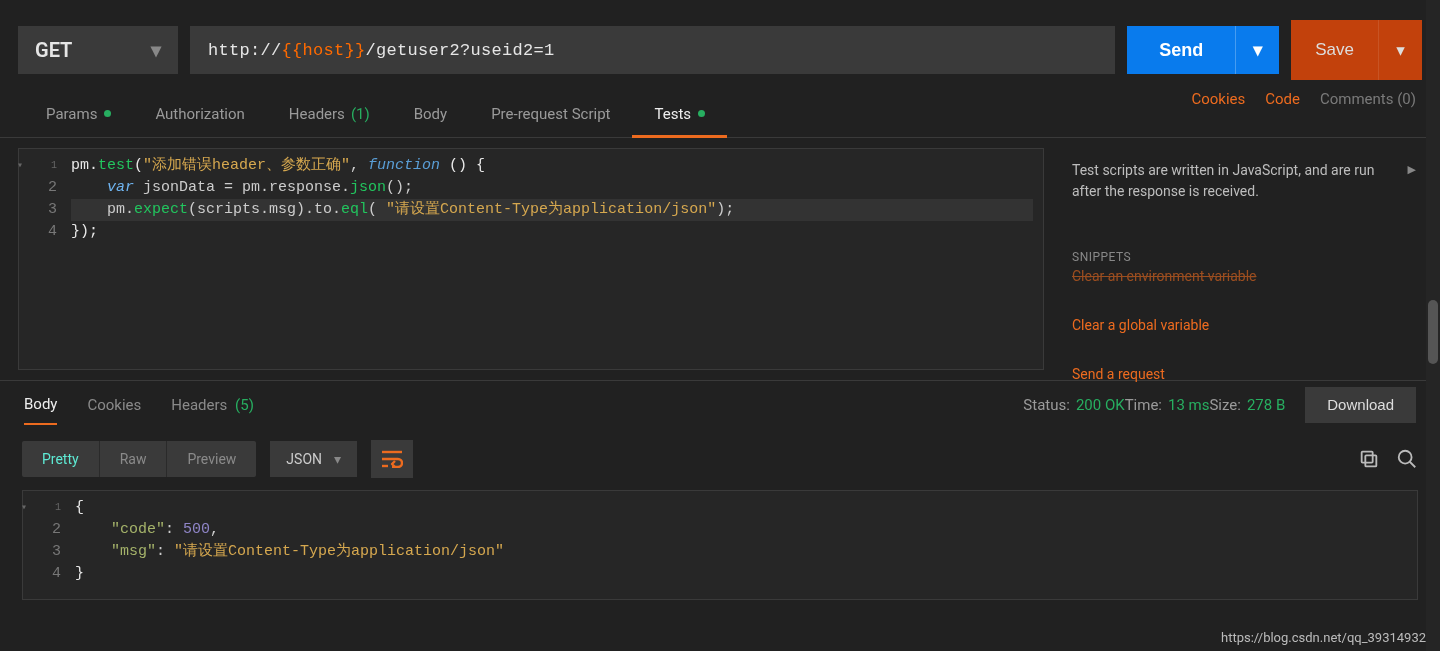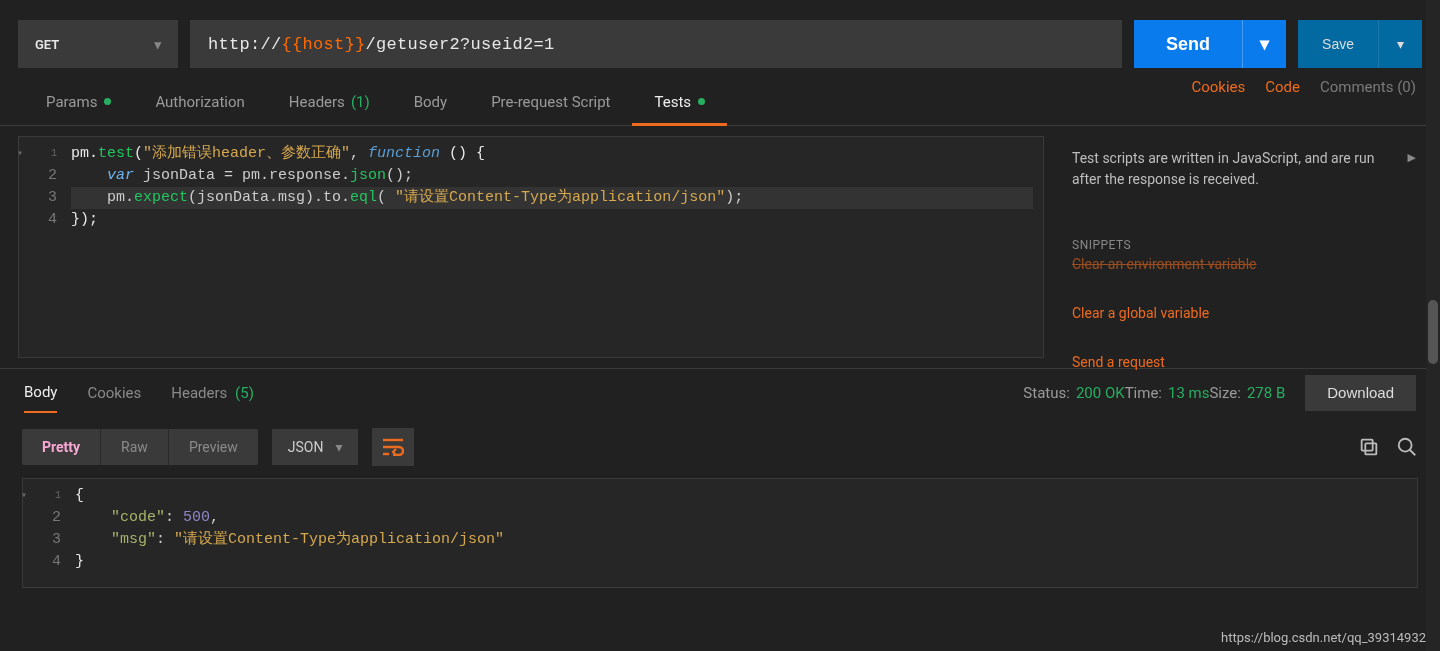--- a/index.html
+++ b/index.html
@@ -12,38 +12,38 @@
   height: 651px;
   overflow: hidden;
 }
 .mono { font-family: "Courier New", Consolas, monospace; }
 
 
 .reqbar { display:flex; gap:12px; padding:20px 18px 10px; align-items:center; }
 .method {
   width:160px; height:48px; background:#3a3a3a; border:1px solid #3a3a3a;
   display:flex; align-items:center; justify-content:space-between;
-  padding:0 16px; color:#e6e6e6; font-weight:600; font-size:13px;
+  padding:0 16px; color:#e6e6e6; font-weight:600; font-size:20px;
 }
 .method .chev { color:#888; }
 .urlbox {
   flex:1; height:48px; background:#3a3a3a; display:flex; align-items:center; padding:0 18px;
   font-size:17px; letter-spacing:.3px;
 }
 .urlbox .proto { color:#e6e6e6; }
 .urlbox .var { color:#ff6a00; }
 .urlbox .rest { color:#e6e6e6; }
 .send {
   height:48px; background:#097bed; color:#fff; font-size:18px; font-weight:600;
   display:flex; align-items:center; border:none;
 }
 .send .lbl { padding:0 32px; }
 .send .drop { width:44px; display:flex; align-items:center; justify-content:center; border-left:1px solid rgba(255,255,255,.25); height:100%; }
 .save {
-  height:48px; background:#0369a1; color:#ddd; font-size:14px; display:flex; align-items:center; border:none;
+  height:60px; background:#c2410c; color:#ddd; font-size:17px; display:flex; align-items:center; border:none;
 }
 .save .lbl { padding:0 24px; }
 .save .drop { width:44px; display:flex; align-items:center; justify-content:center; border-left:1px solid rgba(255,255,255,.1); height:100%; }
 
 
 .tabs {
   display:flex; align-items:flex-start; padding:0 24px; height:48px;
   border-bottom:1px solid #3a3a3a; font-size:15px; color:#9a9a9a;
 }
 .tab { padding:0 22px; height:100%; display:flex; align-items:center; cursor:pointer; position:relative; }
@@ -94,21 +94,21 @@
 .rtab .count2 { color:#27ae60; margin-left:4px; }
 .resphdr .meta { margin-left:auto; display:flex; align-items:center; color:#9a9a9a; }
 .meta .val { color:#27ae60; margin-left:6px; }
 .dlbtn { background:#3a3a3a; color:#ddd; border:none; height:36px; padding:0 22px; font-size:15px; margin-left:20px; }
 
 
 .bodybar { display:flex; align-items:center; gap:14px; padding:12px 22px; }
 .seg { display:flex; background:#3a3a3a; border-radius:2px; overflow:hidden; }
 .seg .btn { padding:10px 20px; color:#8a8a8a; cursor:pointer; border-right:1px solid #2a2a2a; }
 .seg .btn:last-child { border-right:none; }
-.seg .btn.active { color:#f9a8d4;font-weight:bold; }
+.seg .btn.active { color:#5eead4; }
 .fmt { background:#3a3a3a; padding:10px 16px; display:flex; align-items:center; gap:12px; color:#ccc; }
 .wrapbtn { background:#3a3a3a; width:42px; height:38px; display:flex; align-items:center; justify-content:center; }
 .wrapbtn svg { stroke:#ed6b1f; }
 .righttools { margin-left:auto; display:flex; gap:16px; color:#bbb; }
 .righttools .ic { width:22px; height:22px; }
 
 
 .respbody { margin:0 22px; background:#262626; border:1px solid #3a3a3a; display:flex; font-size:15px; height:110px; }
 .respbody .gutter { width:44px; }
 .respbody .code .ln { height:22px; }
@@ -172,21 +172,21 @@
   <div class="editor mono">
     <div class="gutter">
       <div class="fold">1</div>
       <div>2</div>
       <div>3</div>
       <div>4</div>
     </div>
     <div class="code">
       <div class="ln"><span class="t-call">pm.</span><span class="t-fn">test</span><span class="t-br">(</span><span class="t-str">"添加错误header、参数正确"</span><span>, </span><span class="t-kw">function</span><span class="t-br"> () {</span></div>
       <div class="ln"><span>    </span><span class="t-var">var</span><span> jsonData = pm.response.</span><span class="t-fn">json</span><span>();</span></div>
-      <div class="ln cur"><span>    pm.</span><span class="t-fn">expect</span><span>(jsonData.msg).to.</span><span class="t-fn">eql</span><span>( </span><span class="t-str">"请设置Content-Type为application/json"</span><span>);</span></div>
+      <div class="ln cur"><span>    pm.</span><span class="t-fn">expect</span><span>(scripts.msg).to.</span><span class="t-fn">eql</span><span>( </span><span class="t-str">"请设置Content-Type为application/json"</span><span>);</span></div>
       <div class="ln"><span class="t-br">});</span></div>
     </div>
   </div>
   <div class="sidepanel">
     <div class="expand">▶</div>
     <div class="desc">Test scripts are written in JavaScript, and are run after the response is received.</div>
     <div class="sn-title">SNIPPETS</div>
     <div class="sn-cut">Clear an environment variable</div>
     <div class="sn-link">Clear a global variable</div>
     <div class="sn-link">Send a request</div>

